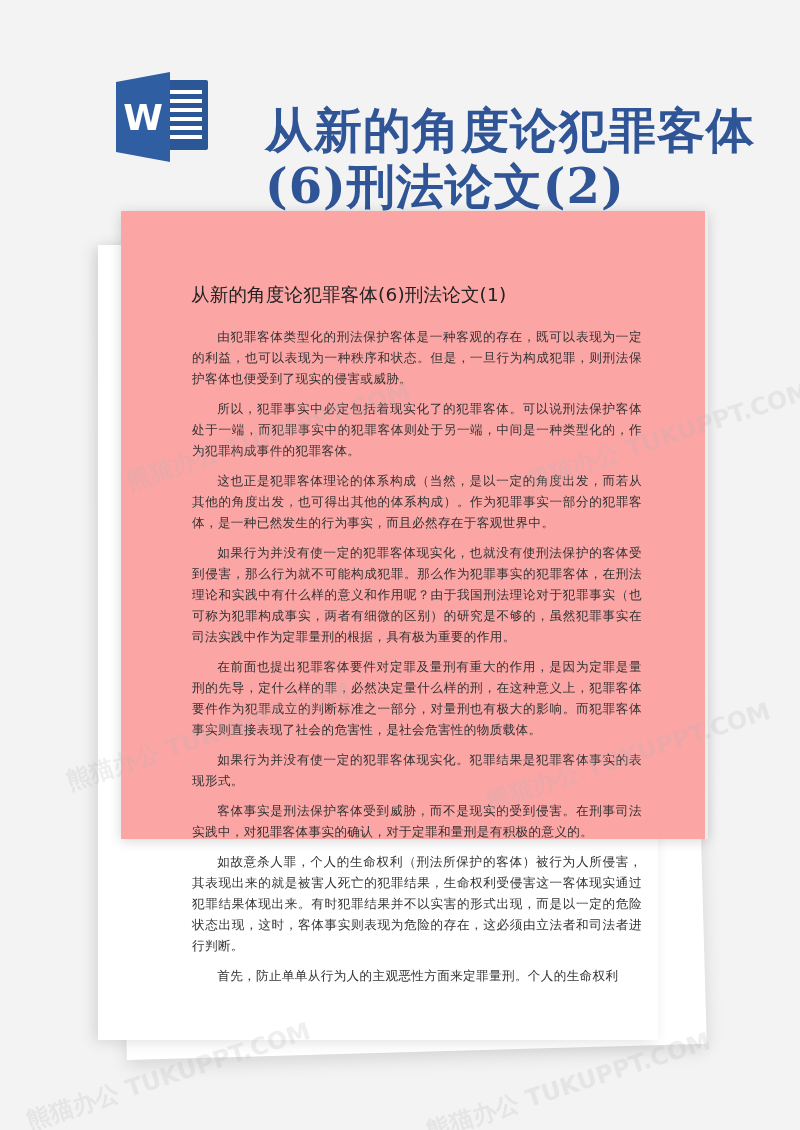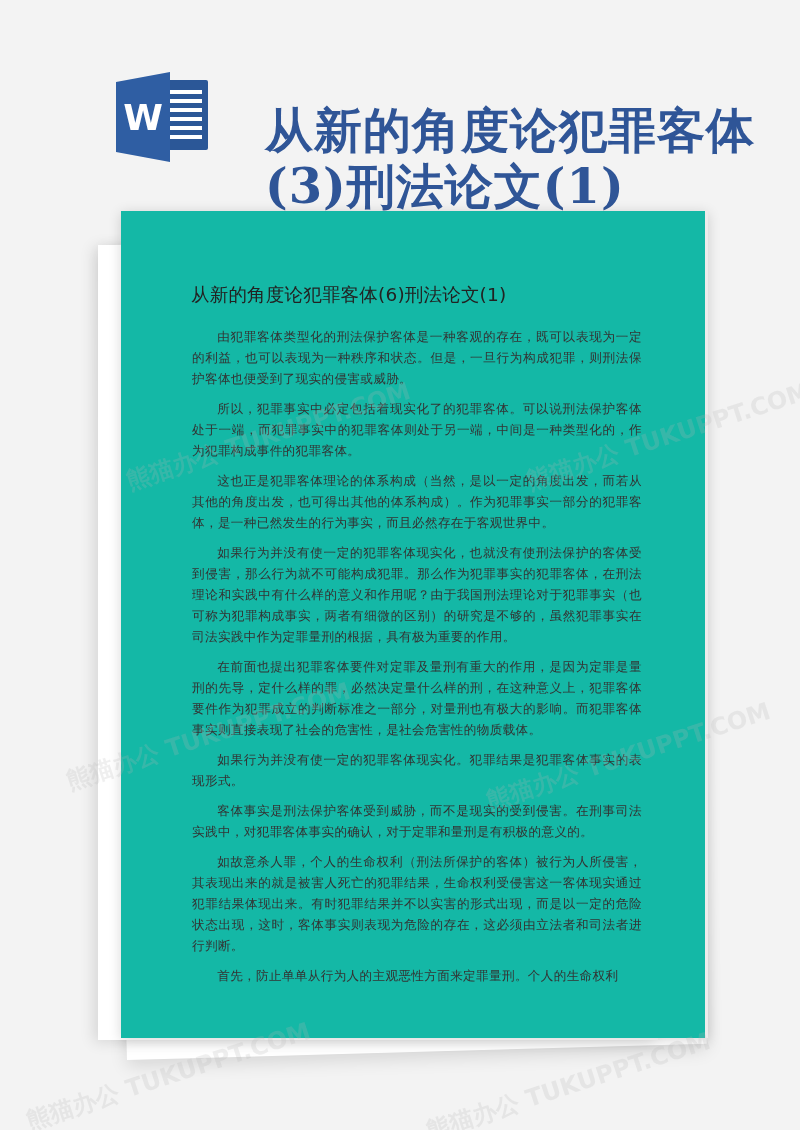--- a/index.html
+++ b/index.html
@@ -18,22 +18,22 @@
   .page-back2 {
     position: absolute; left: 127px; top: 245px; width: 580px; height: 815px;
     background: #fff; transform: rotate(-1.6deg); transform-origin: 0 100%;
     box-shadow: 0 6px 18px rgba(0,0,0,0.12);
   }
   .page-back1 {
     position: absolute; left: 98px; top: 245px; width: 560px; height: 795px;
     background: #fff; box-shadow: -4px 2px 14px rgba(0,0,0,0.12);
   }
   .page {
-    position: absolute; left: 121px; top: 211px; width: 584px; height: 827px;
-    background: #14b8a6; box-shadow: 0 2px 12px rgba(0,0,0,0.16);
+    position: absolute; left: 121px; top: 211px; width: 584px; height: 628px;
+    background: #fca5a5; box-shadow: 0 2px 12px rgba(0,0,0,0.16);
     border-right: 3px solid #ececec;
   }
   .doc-title {
     position: absolute; left: 70px; top: 71px;
     font-family: "DejaVu Sans", sans-serif; font-size: 18.5px; color: #222;
     letter-spacing: 0.2px;
   }
   .body-text { position: absolute; left: 71px; top: 116px; width: 450px; }
   .para {
     font-family: Liberation Serif, serif; font-size: 12.6px; line-height: 21px;
@@ -58,21 +58,21 @@
   <rect x="50" y="38" width="40" height="4" fill="#fff"></rect>
   <rect x="50" y="47" width="40" height="4" fill="#fff"></rect>
   <rect x="50" y="56" width="40" height="4" fill="#fff"></rect>
   <rect x="50" y="65" width="40" height="4" fill="#fff"></rect>
   <polygon points="4,12 58,2 58,92 4,82" fill="#2f5ea3"></polygon>
   <text x="31" y="60" text-anchor="middle" font-family="DejaVu Sans, sans-serif" font-size="36" font-weight="bold" fill="#fff">W</text>
 </svg>
 
 <div class="hero-title">
   <div>从新的角度论犯罪客体</div>
-  <div>(3)刑法论文(1)</div>
+  <div>(6)刑法论文(2)</div>
 </div>
 
 <div class="page-back2"></div>
 <div class="page-back1"></div>
 
 <div class="page">
   <div class="doc-title">从新的角度论犯罪客体(6)刑法论文(1)</div>
   <div class="body-text">
     <p class="para">由犯罪客体类型化的刑法保护客体是一种客观的存在，既可以表现为一定的利益，也可以表现为一种秩序和状态。但是，一旦行为构成犯罪，则刑法保护客体也便受到了现实的侵害或威胁。</p>
     <p class="para">所以，犯罪事实中必定包括着现实化了的犯罪客体。可以说刑法保护客体处于一端，而犯罪事实中的犯罪客体则处于另一端，中间是一种类型化的，作为犯罪构成事件的犯罪客体。</p>

